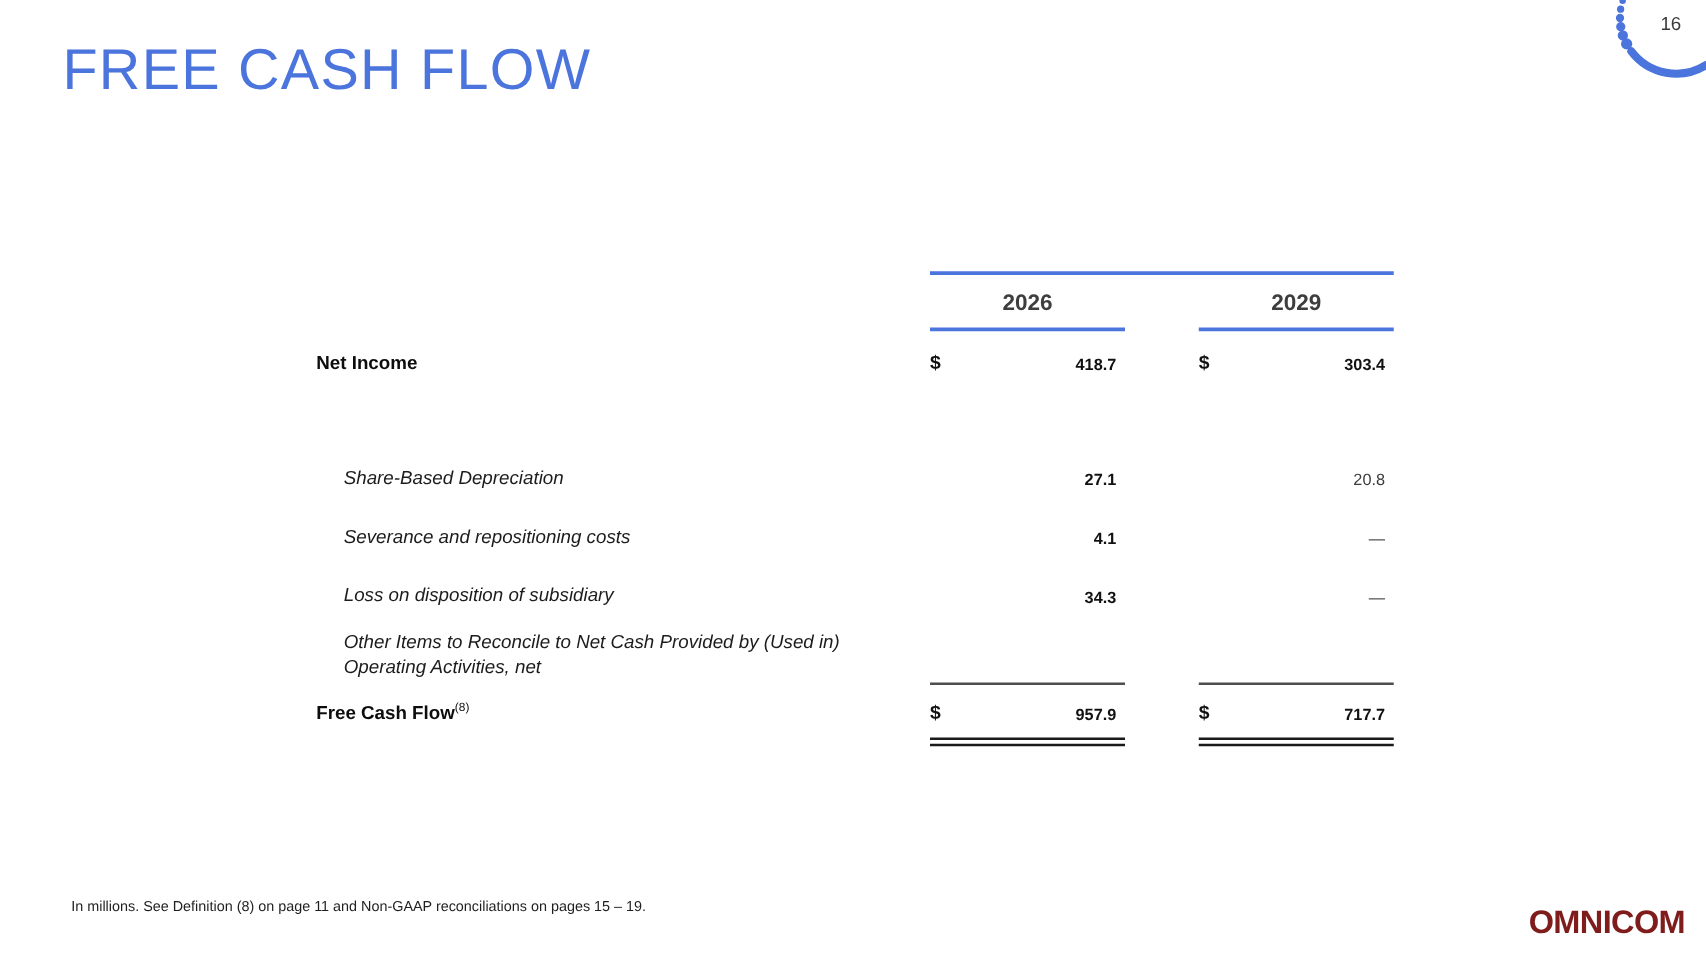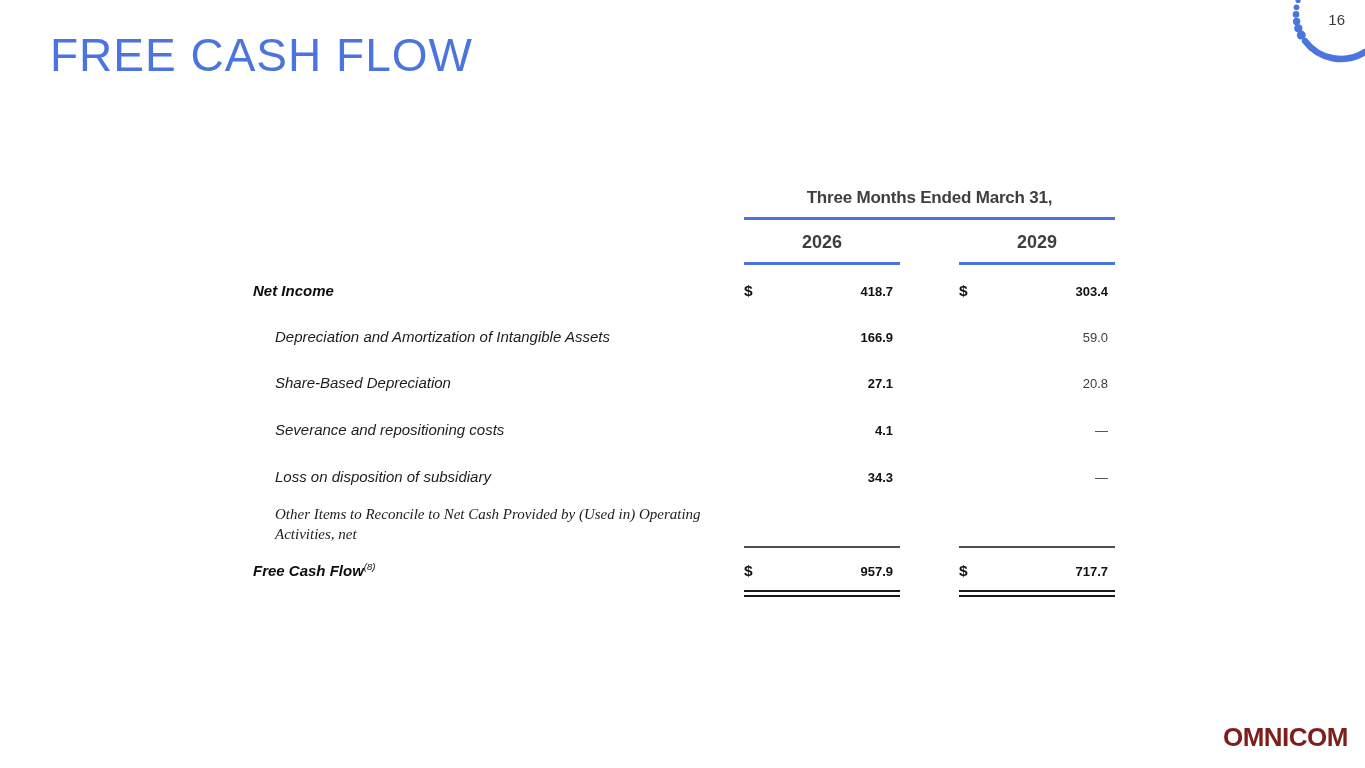--- a/index.html
+++ b/index.html
@@ -29,23 +29,23 @@
   .rule-header { left:744px; top:217px; width:371px; }
   .year { position:absolute; top:232px; width:156px; text-align:center;
           font-size:18px; font-weight:bold; color:#3e3e3e; }
   .year-2026 { left:744px; }
   .year-2025 { left:959px; }
   .rule-y2026 { left:744px; top:262px; width:156px; }
   .rule-y2025 { left:959px; top:262px; width:156px; }
 
   .row { position:absolute; left:253px; width:862px; height:22px; }
   .row .label { font-size:15px; color:#0d0d0d; line-height:22px; white-space:nowrap; }
-  .row .label.b { font-weight:bold;font-style:italic; }
+  .row .label.b { font-weight:bold; }
   .row .label.i { font-style:italic; color:#1c1c1c; padding-left:22px; white-space:normal; }
-  .row-tall { height:44px; display:flex; align-items:center;font-family:Liberation Serif, serif; }
+  .row-tall { height:44px; display:flex; align-items:center; }
   .row-tall .label { line-height:20px; width:475px; }
   .col { position:absolute; top:0; width:156px; height:100%;
          display:flex; align-items:center; }
   .c1 { left:491px; }
   .c2 { left:706px; }
   .col .cur { font-size:15.5px; font-weight:bold; color:#111; }
   .col .val { margin-left:auto; padding-right:7px; font-size:13px; color:#111; }
   .col .val.b { font-weight:bold; }
   .col .val.r { font-weight:normal; color:#3d3d3d; }
 
@@ -79,49 +79,39 @@
     <path d="M 70.1 41.1 A 45 45 0 0 0 130 52" fill="none" stroke="#4c74dd" stroke-width="6.5" stroke-linecap="round"></path>
     <circle cx="66.3" cy="35.1" r="4.5" fill="#4c74dd"></circle>
     <circle cx="63.3" cy="28.3" r="4.1" fill="#4c74dd"></circle>
     <circle cx="61.6" cy="21.4" r="3.7" fill="#4c74dd"></circle>
     <circle cx="61.0" cy="14.4" r="3.3" fill="#4c74dd"></circle>
     <circle cx="61.5" cy="7.3" r="2.9" fill="#4c74dd"></circle>
     <circle cx="63.1" cy="0.5" r="2.6" fill="#4c74dd"></circle>
   </svg>
   <div class="page-number">16</div>
 
-  <div class="tbl-header">Three Months Ended March 31,</div>
   <div class="rule-blue rule-header"></div>
 
   <div class="year year-2026">2026</div>
   <div class="year year-2025">2029</div>
   <div class="rule-blue rule-y2026"></div>
   <div class="rule-blue rule-y2025"></div>
 
   <div class="row" style="top:280px">
     <div class="label b">Net Income</div>
     <div class="col c1">
       <span class="cur">$</span>
       <span class="val b">418.7</span>
     </div>
     <div class="col c2">
       <span class="cur">$</span>
       <span class="val b">303.4</span>
     </div>
   </div>
 
-  <div class="row" style="top:326px">
-    <div class="label i">Depreciation and Amortization of Intangible Assets</div>
-    <div class="col c1">
-      <span class="val b">166.9</span>
-    </div>
-    <div class="col c2">
-      <span class="val r">59.0</span>
-    </div>
-  </div>
 
   <div class="row" style="top:372px">
     <div class="label i">Share-Based Depreciation</div>
     <div class="col c1">
       <span class="val b">27.1</span>
     </div>
     <div class="col c2">
       <span class="val r">20.8</span>
     </div>
   </div>
@@ -161,15 +151,16 @@
     </div>
     <div class="col c2">
       <span class="cur">$</span>
       <span class="val b">717.7</span>
     </div>
   </div>
 
   <div class="rule-double d1"></div>
   <div class="rule-double d2"></div>
 
+  <div class="footnote-text">In millions. See Definition (8) on page 11 and Non-GAAP reconciliations on pages 15 – 19.</div>
   <div class="logo">OMNICOM</div>
 
 </div>
 
 </body></html>

